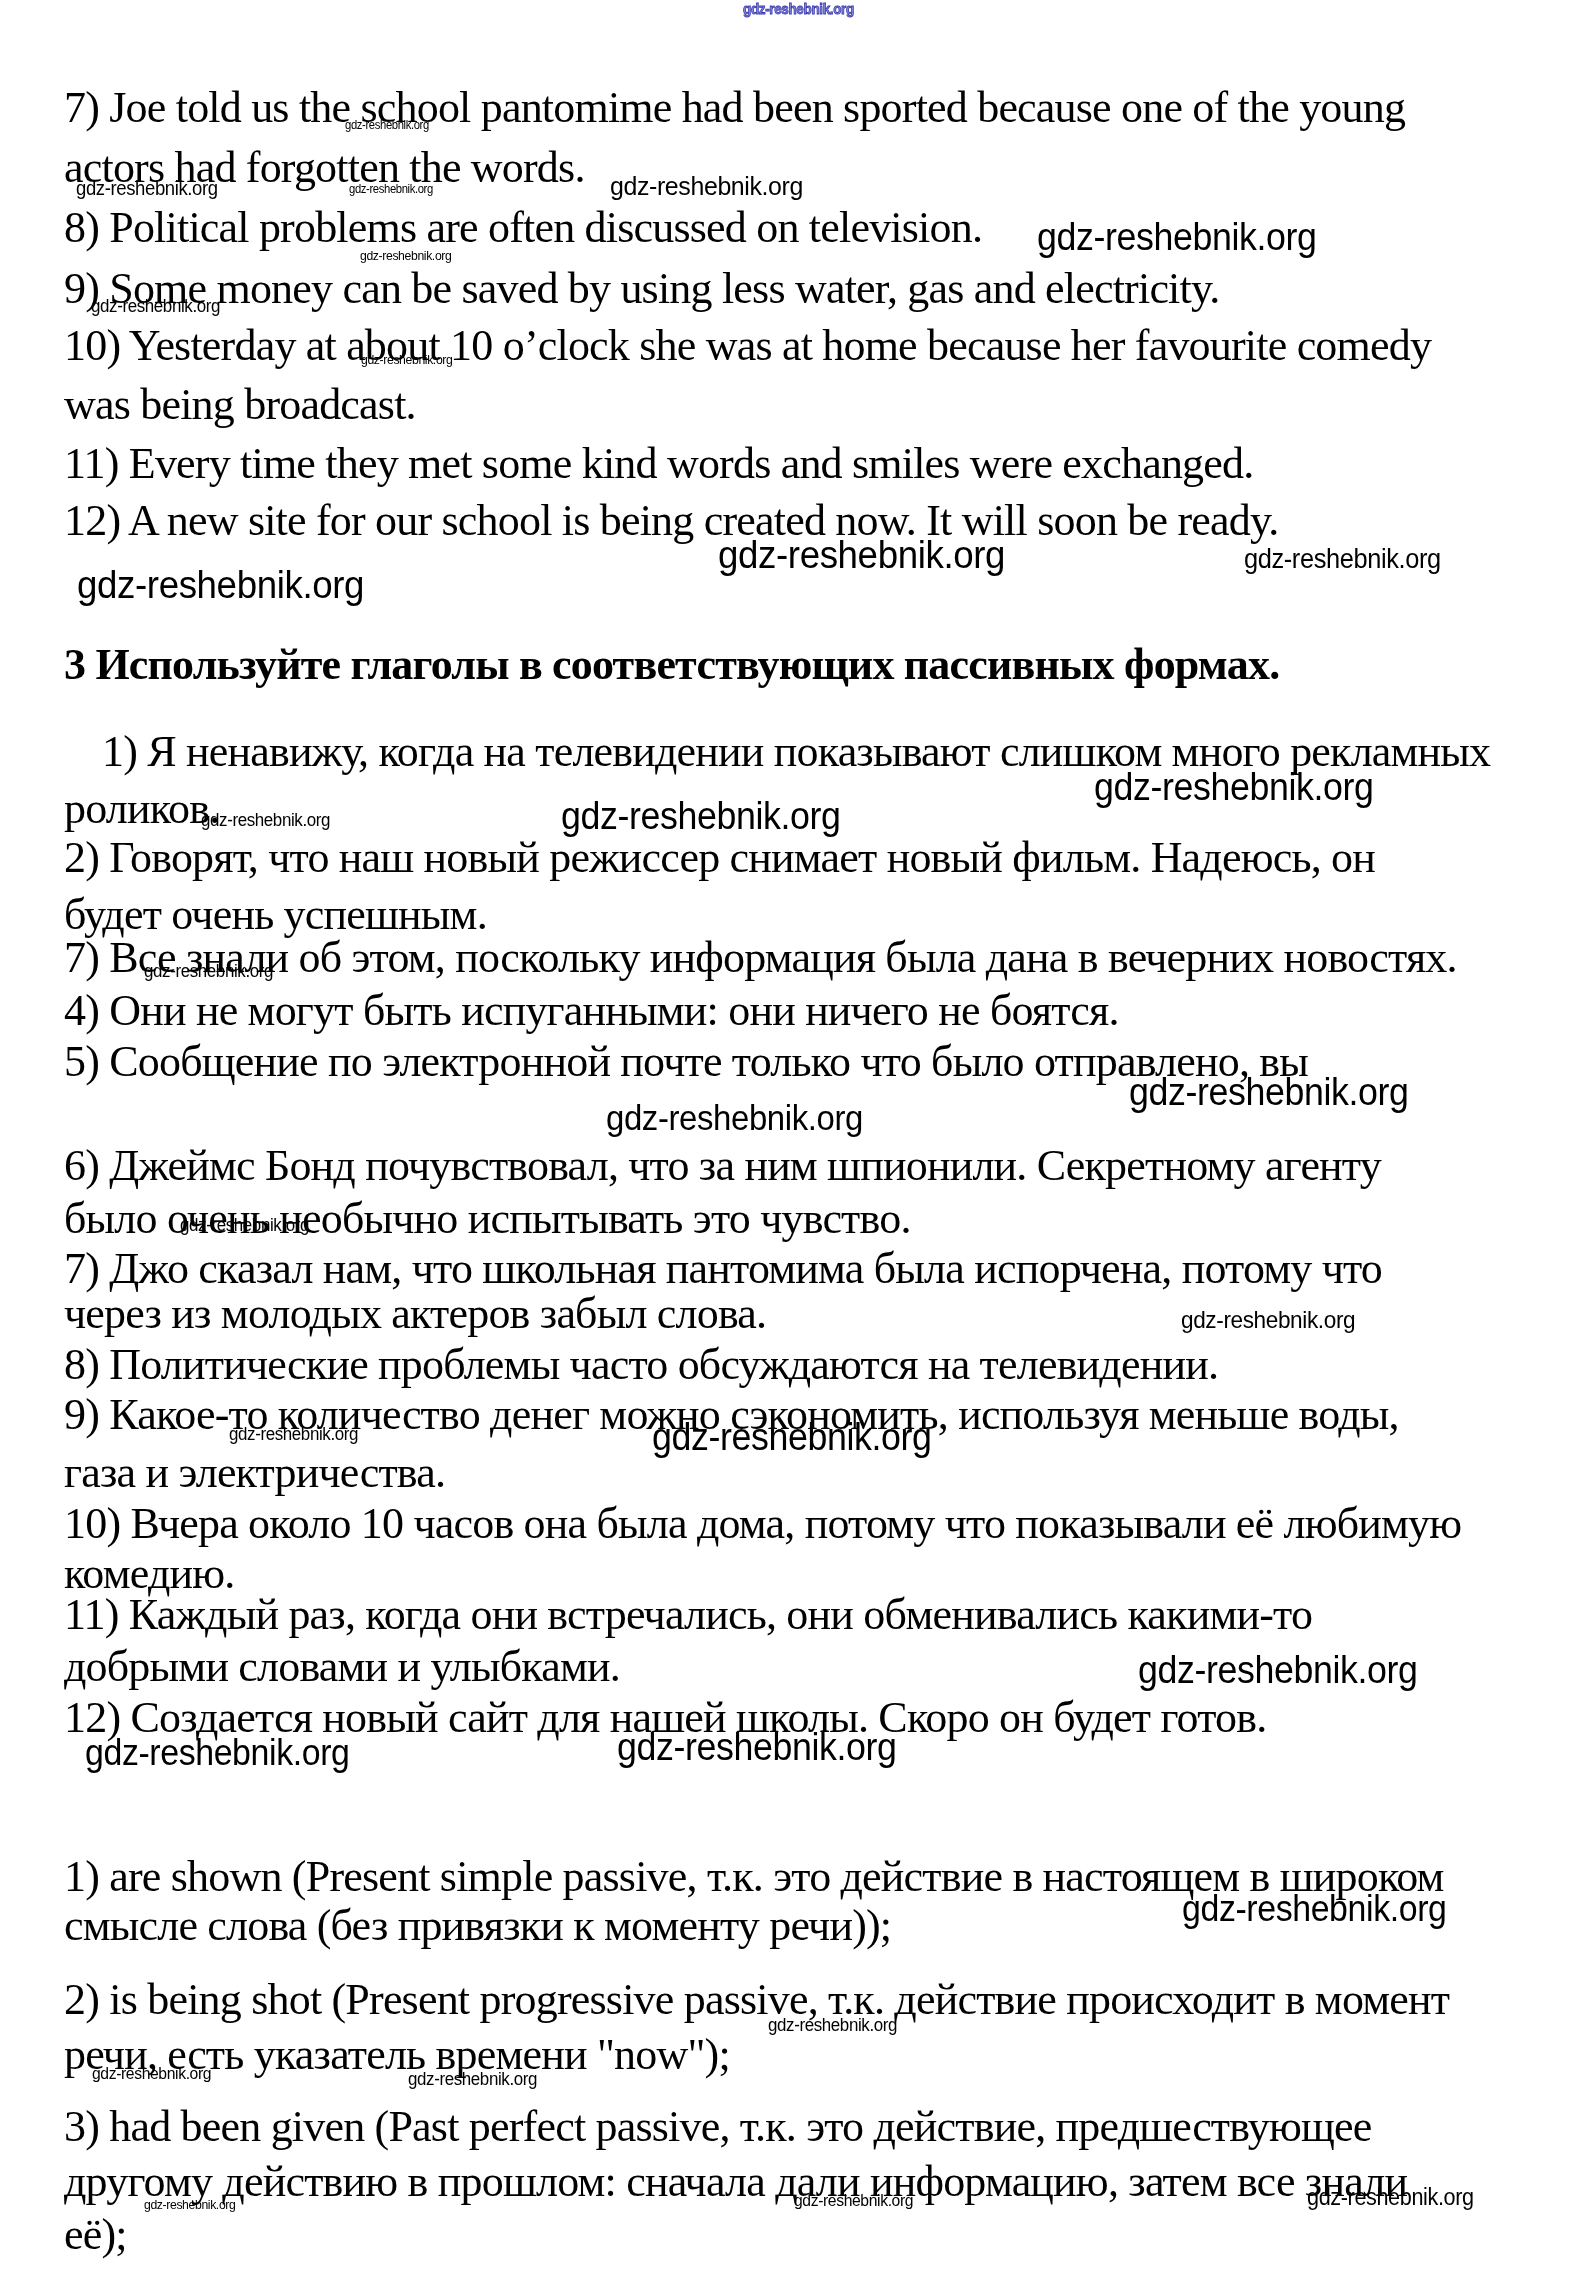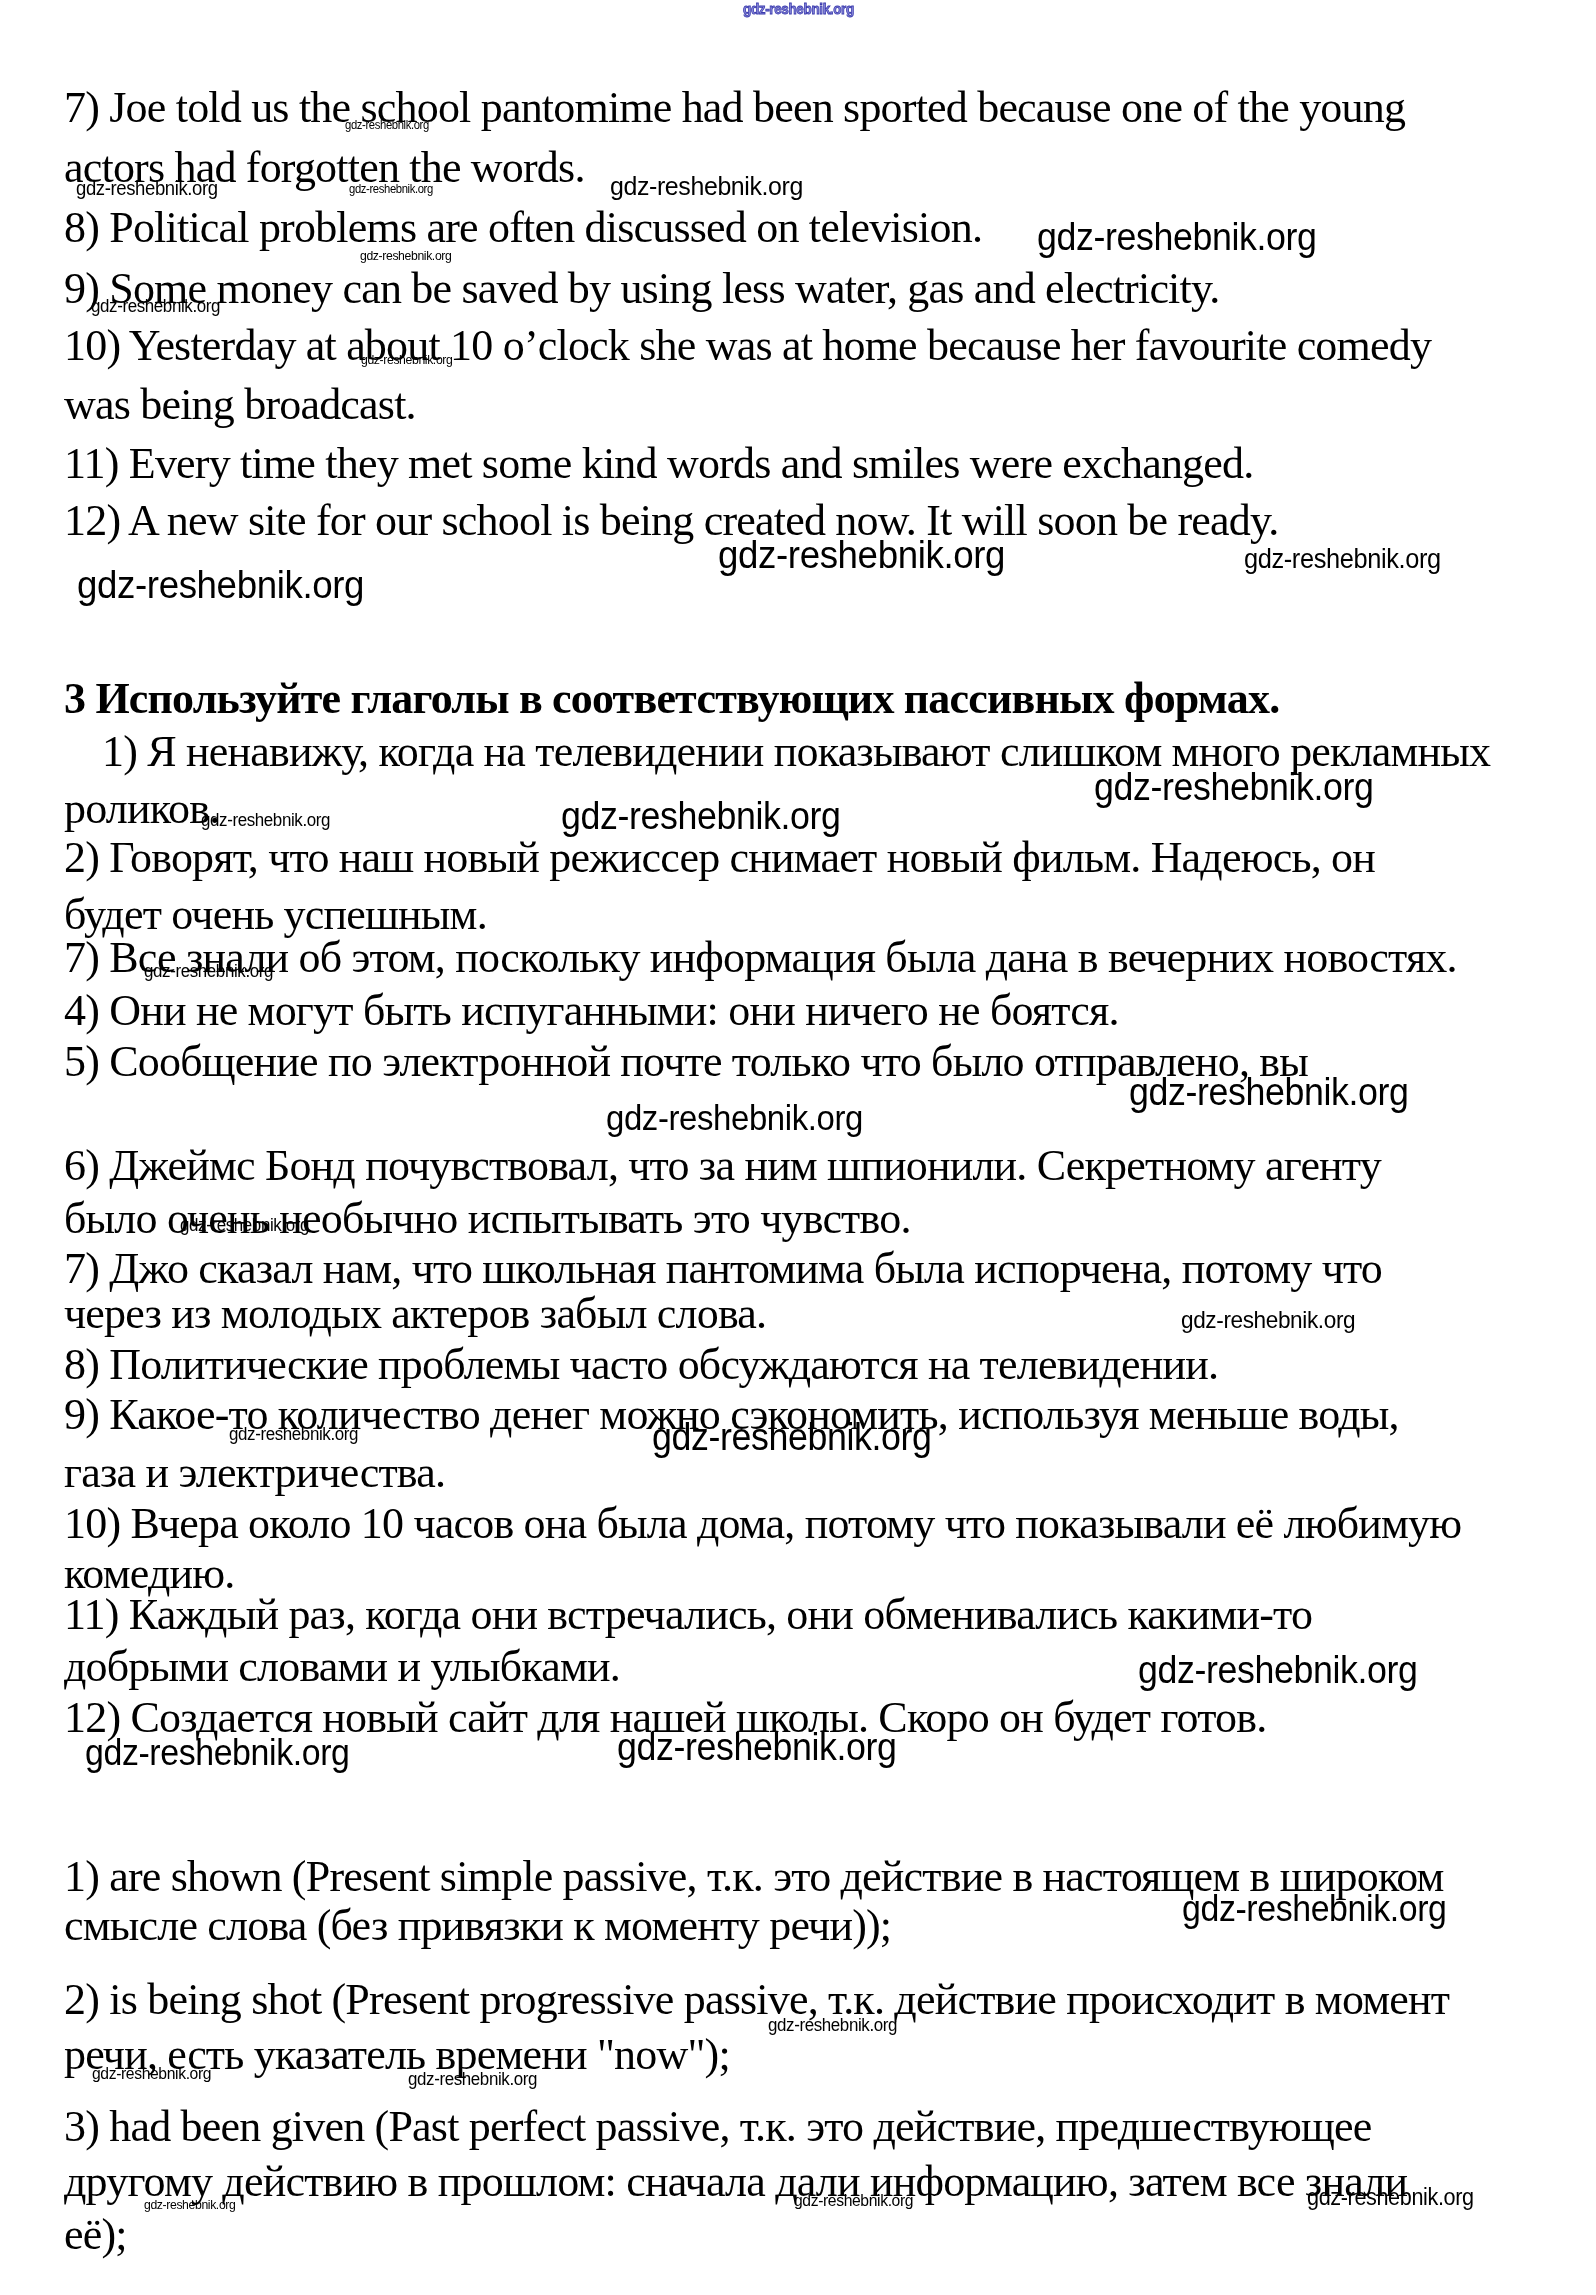--- a/index.html
+++ b/index.html
@@ -65,21 +65,21 @@
     <div class="line" style="left: 64px; top: 1593px; font-size: 44px;">11) Каждый раз, когда они встречались, они обменивались какими-то</div>
     <div class="line" style="left: 64px; top: 1645px; font-size: 44px;">добрыми словами и улыбками.</div>
     <div class="line" style="left: 64px; top: 1696px; font-size: 44px;">12) Создается новый сайт для нашей школы. Скоро он будет готов.</div>
     <div class="line" style="left: 64px; top: 1855px; font-size: 44px;">1) are shown (Present simple passive, т.к. это действие в настоящем в широком</div>
     <div class="line" style="left: 64px; top: 1904px; font-size: 44px;">смысле слова (без привязки к моменту речи));</div>
     <div class="line" style="left: 64px; top: 1978px; font-size: 44px;">2) is being shot (Present progressive passive, т.к. действие происходит в момент</div>
     <div class="line" style="left: 64px; top: 2033px; font-size: 44px;">речи, есть указатель времени "now");</div>
     <div class="line" style="left: 64px; top: 2105px; font-size: 44px;">3) had been given (Past perfect passive, т.к. это действие, предшествующее</div>
     <div class="line" style="left: 64px; top: 2160px; font-size: 44px;">другому действию в прошлом: сначала дали информацию, затем все знали</div>
     <div class="line" style="left: 64px; top: 2213px; font-size: 44px;">её);</div>
-    <div class="line heading" style="left: 64px; top: 677px; font-size: 44px;">3 Используйте глаголы в соответствующих пассивных формах.</div>
+    <div class="line heading" style="left: 64px; top: 643px; font-size: 44px;">3 Используйте глаголы в соответствующих пассивных формах.</div>
     <div class="wm wm-top" style="left: 743px; top: 2.3px; font-size: 14.4px;">gdz-reshebnik.org</div>
     <div class="wm" style="left: 345px; top: 119px; font-size: 12px;">gdz-reshebnik.org</div>
     <div class="wm" style="left: 76px; top: 179px; font-size: 19.7px;">gdz-reshebnik.org</div>
     <div class="wm" style="left: 349px; top: 183px; font-size: 12px;">gdz-reshebnik.org</div>
     <div class="wm" style="left: 610px; top: 173px; font-size: 26.5px;">gdz-reshebnik.org</div>
     <div class="wm" style="left: 360px; top: 249px; font-size: 13px;">gdz-reshebnik.org</div>
     <div class="wm" style="left: 91px; top: 297px; font-size: 18px;">gdz-reshebnik.org</div>
     <div class="wm" style="left: 1037px; top: 218px; font-size: 38px;">gdz-reshebnik.org</div>
     <div class="wm" style="left: 361px; top: 353px; font-size: 13px;">gdz-reshebnik.org</div>
     <div class="wm" style="left: 77px; top: 565px; font-size: 39px;">gdz-reshebnik.org</div>

